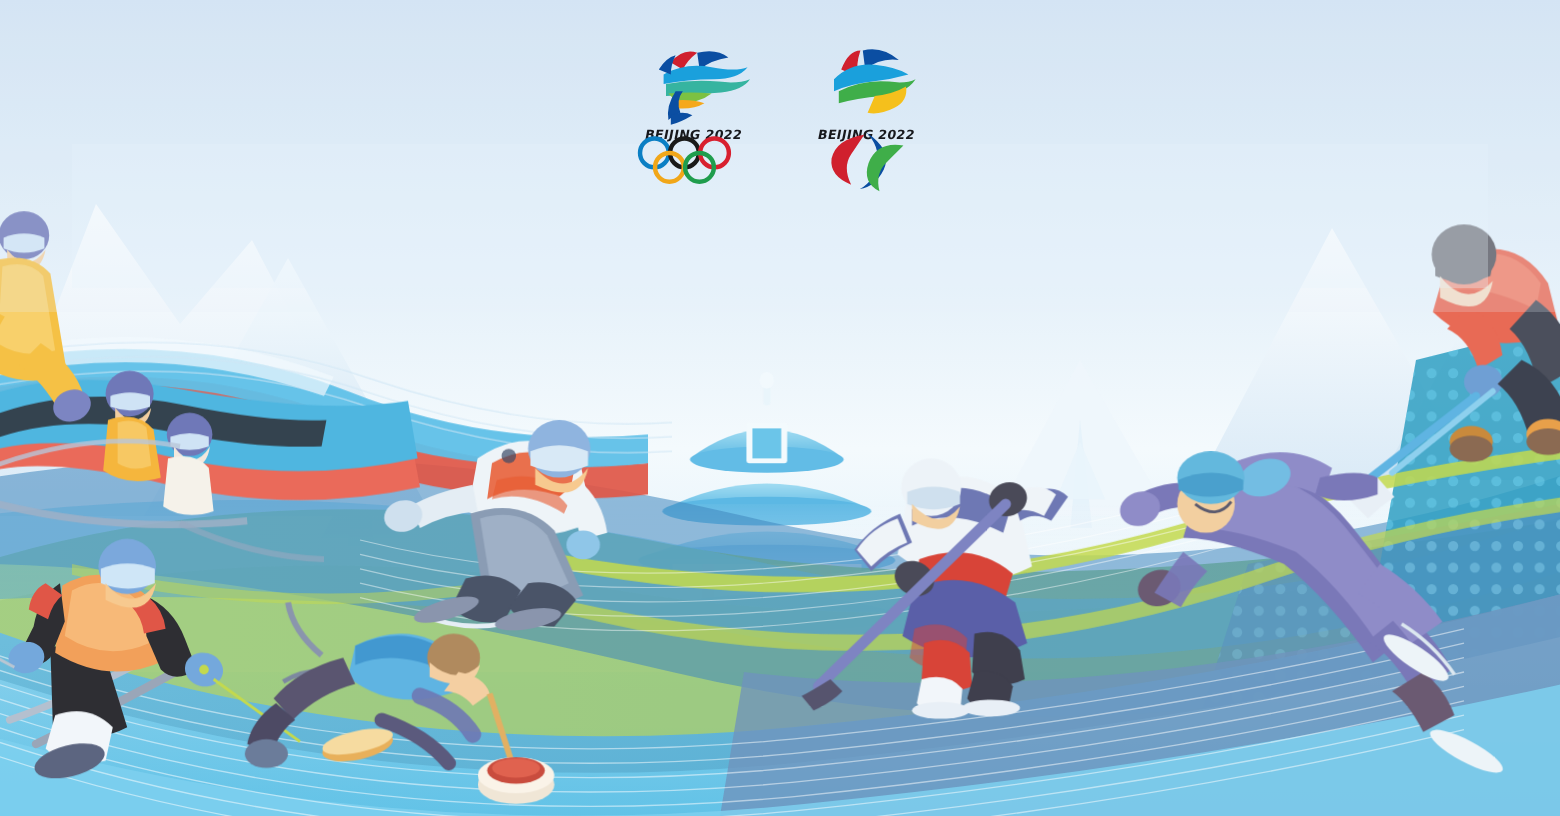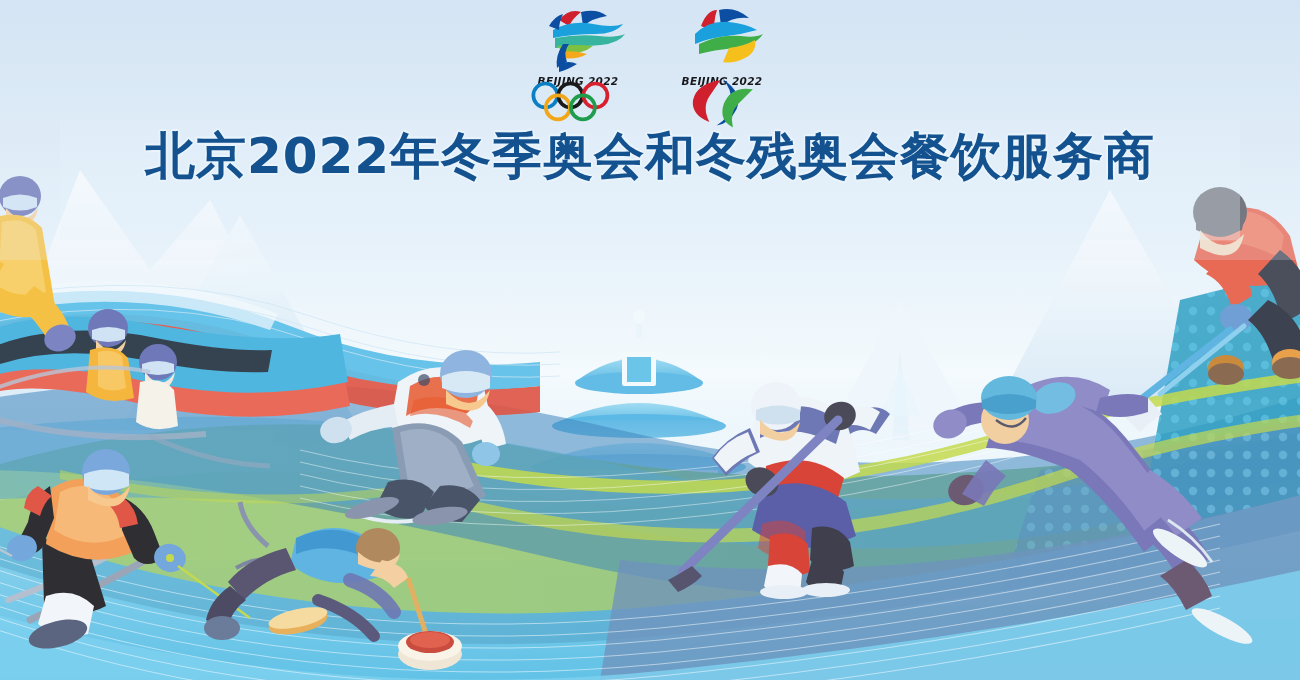--- a/index.html
+++ b/index.html
@@ -14,21 +14,21 @@
   .layer{position:absolute;inset:0;}
   .layer svg{display:block;width:1300px;height:680px;}
 
   
   #header{
     position:absolute;left:0;top:0;width:1300px;
     text-align:center;z-index:40;
   }
   #logos{
     display:flex;justify-content:center;align-items:flex-start;
-    gap:46px;
+    gap:46px;padding-top:32px;
   }
   .logo{width:98px;}
   .logo svg{display:block;width:98px;height:74px;}
   .logo-word{
     font-family:"DejaVu Sans",sans-serif;
     font-weight:bold;font-style:italic;
     font-size:10.5px;letter-spacing:.3px;
     color:#17181c;text-align:center;margin-top:1px;
     white-space:nowrap;
   }
@@ -402,16 +402,15 @@
           <svg viewBox="0 0 54 30" width="44" height="26" xmlns="http://www.w3.org/2000/svg">
             <path d="M26 3 q-13 2 -15 11 q-1 8 9 12 q-4 -8 0 -14 q4 -6 6 -9 Z" fill="#d0202e"></path>
             <path d="M27 2 q6 6 5 14 q-1 8 -8 12 q7 -1 11 -9 q4 -9 -8 -17 Z" fill="#0b4ea2"></path>
             <path d="M44 8 q-12 -2 -16 8 q-3 9 5 13 q-2 -8 3 -13 q5 -5 8 -8 Z" fill="#3fae49"></path>
           </svg>
         </div>
       </div>
 
     </div>
 
-    <div id="title">北京2022年冬季奥会和冬残奥会餐饮服务商</div>
   </div>
 
 </div>
 
 </body></html>

